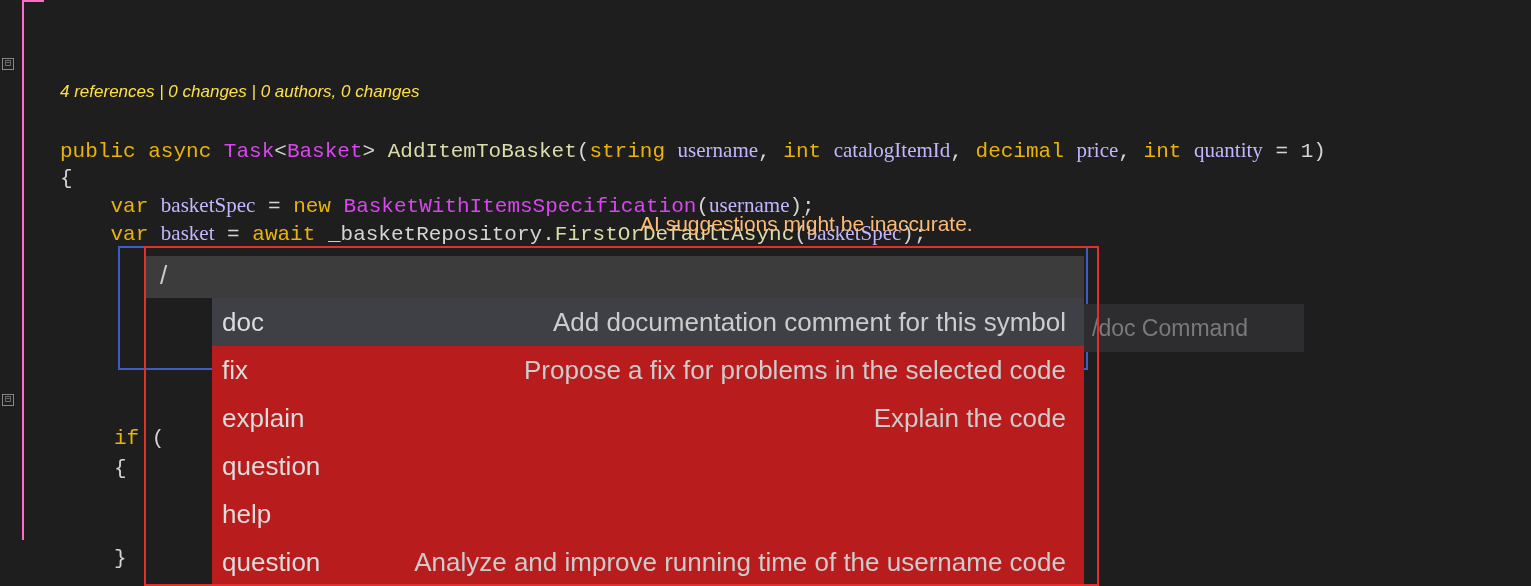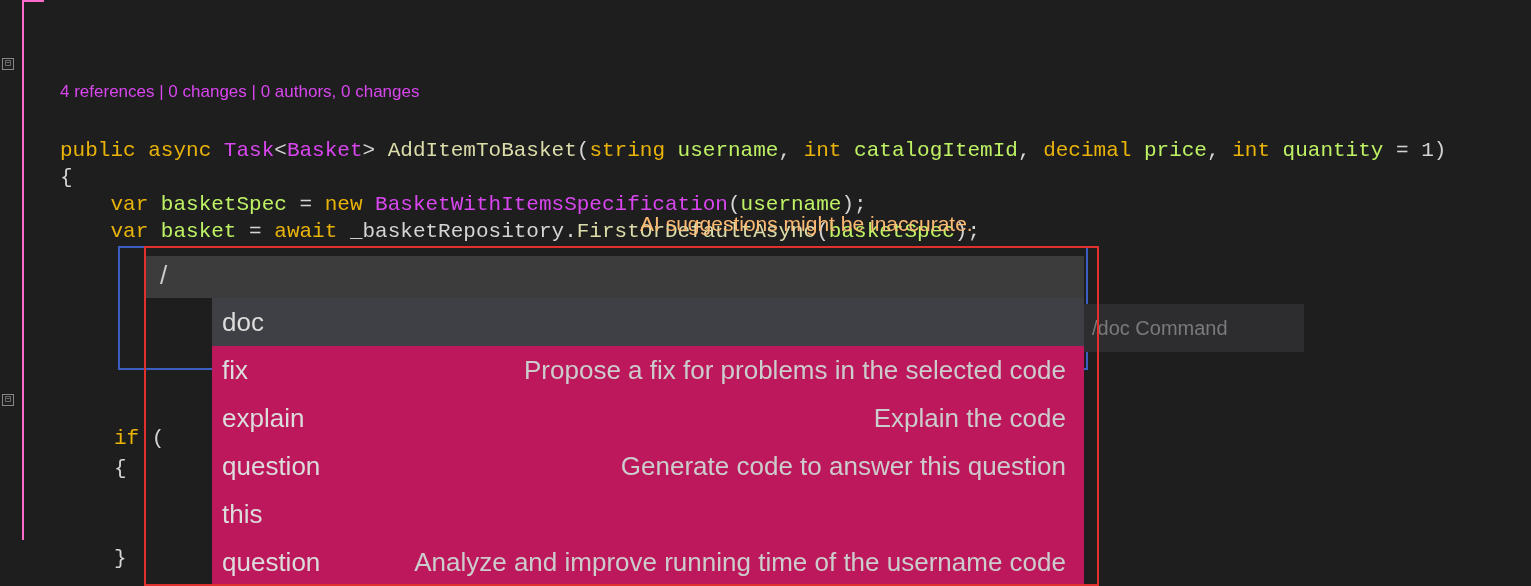--- a/index.html
+++ b/index.html
@@ -51,30 +51,31 @@
     }
     .code-area {
       position: absolute;
       left: 60px;
       top: 28px;
       font-size: 21px;
       white-space: pre;
       line-height: 27px;
     }
     .codelens {
-      color: #d946ef;
+      color: #fde047;
       font-family: "Segoe UI", Tahoma, sans-serif;
       font-size: 17px;
       line-height: 1.2;
       margin-bottom: 8px;
+      font-style: italic;
     }
     .kw { color: #eab308; }
     .type { color: #d946ef; }
     .method { color: #DCDCAA; }
-    .var  { color: #bef264; }
+    .var  { color: #c4b5fd; font-family: Liberation Serif, serif; }
     .txt { color: #D4D4D4; }
     .ai-note{
        position:absolute;
        left:640px;
        top:212px;
        color:#fdba74;
        font-family:"Segoe UI",sans-serif;
        font-size:21px;
     }
     .blue-box{
@@ -113,21 +114,21 @@
        color:#CCCCCC;
     }
     .suggest-list{
        position:absolute;
        left:212px;
        top:298px;
        width:872px;
        font-family:"Segoe UI",Tahoma,sans-serif;
        font-size:26px;
        color:#CCCCCC;
-       background:#be185d;
+       background:#b91c1c;
     }
     .suggest-row{
        display:flex;
        justify-content:space-between;
        align-items:center;
        padding:6px 18px 6px 10px;
        height:48px;
     }
     .suggest-row.selected{
        background:#3F3F46;
@@ -141,21 +142,21 @@
     }
     .side-hint{
        position:absolute;
        left:1084px;
        top:304px;
        width:220px;
        height:48px;
        background:#2D2D30;
        color:#7A7A7A;
        font-family:"Segoe UI",sans-serif;
-       font-size:20px;
+       font-size:23px;
        display:flex;
        align-items:center;
        padding-left:8px;
     }
     .behind-if{
        position:absolute;
        left:114px;
        top:394px;
        font-size:21px;
        white-space:pre;
@@ -185,35 +186,35 @@
 
 <div class="blue-box"></div>
 
 <div class="input-strip">
   <span class="char">/</span>
 </div>
 
 <div class="suggest-list">
   <div class="suggest-row selected">
     <span class="name">doc</span>
+    <span class="desc">Add documentation comment for this symbol</span>
   </div>
   <div class="suggest-row">
     <span class="name">fix</span>
     <span class="desc">Propose a fix for problems in the selected code</span>
   </div>
   <div class="suggest-row">
     <span class="name">explain</span>
     <span class="desc">Explain the code</span>
   </div>
   <div class="suggest-row">
     <span class="name">question</span>
-    <span class="desc">Generate code to answer this question</span>
-  </div>
-  <div class="suggest-row">
-    <span class="name">this</span>
+  </div>
+  <div class="suggest-row">
+    <span class="name">help</span>
   </div>
   <div class="suggest-row">
     <span class="name">question</span>
     <span class="desc">Analyze and improve running time of the username code</span>
   </div>
 </div>
 
 <div class="side-hint">
   <span>/doc Command</span>
 </div>

